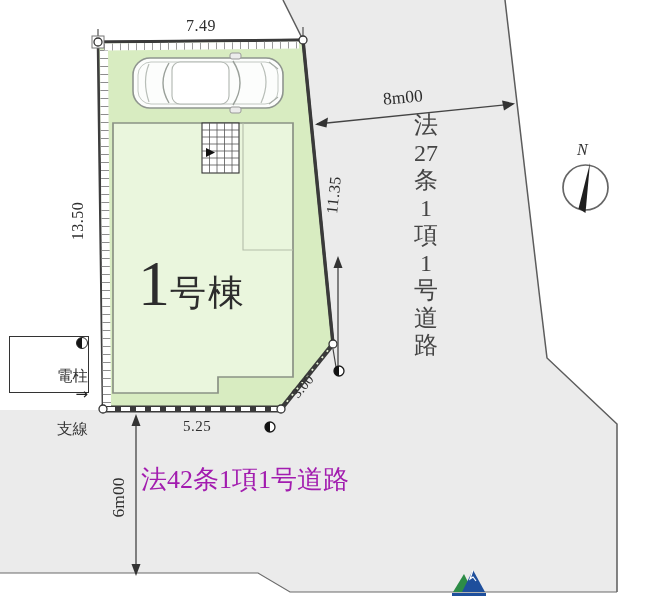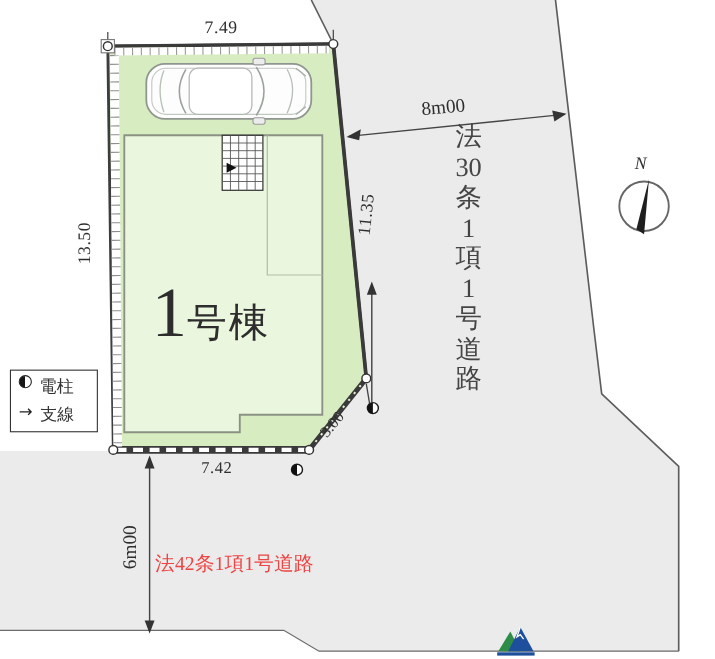--- a/index.html
+++ b/index.html
@@ -7,28 +7,28 @@
        font-family:"Liberation Serif","DejaVu Serif",serif;}
   #stage{position:relative;width:624px;height:599px;background:#fff;}
   #base-svg{position:absolute;left:0;top:0;}
   .lbl{position:absolute;color:#2e2e2e;white-space:nowrap;}
   .dim{font-size:16px;letter-spacing:.5px;}
   .rot90{transform:rotate(-90deg);transform-origin:center;}
   .title{position:absolute;left:138px;top:252px;display:flex;align-items:baseline;
          color:#2d2d2d;}
   .title .num{font-size:64px;line-height:1;}
   .title .suf{font-size:36px;line-height:1;letter-spacing:2px;}
-  .road-name-s{position:absolute;left:141px;top:500px;font-size:18px;color:#ef4444;
+  .road-name-s{position:absolute;left:141px;top:462px;font-size:26px;color:#a21caf;
                letter-spacing:0px;}
   .road-name-e{position:absolute;left:402px;top:112px;width:48px;text-align:center;
                color:#454545;font-size:24px;line-height:27.5px;}
   .legend{position:absolute;left:9px;top:336px;width:80px;height:57px;background:#fff;
           border:1.6px solid #333;box-sizing:border-box;display:flex;flex-direction:column;
           justify-content:space-evenly;padding-left:7px;}
-  .legend .row{display:flex;align-items:flex-start;gap:7px;font-size:15.5px;color:#333;}
+  .legend .row{display:flex;align-items:flex-end;gap:17px;font-size:15.5px;color:#333;flex-direction:column;}
   .half-circle{width:12px;height:12px;border:1.3px solid #222;border-radius:50%;
                background:linear-gradient(90deg,#151515 50%,#ffffff 50%);box-sizing:border-box;}
   .legend .arrow{font-size:15px;line-height:1;color:#222;font-family:"DejaVu Sans",sans-serif;}
   .north-label{position:absolute;left:577px;top:141px;font-size:16px;color:#333;
                font-style:italic;}
   .logo{position:absolute;right:7px;bottom:3px;display:flex;align-items:flex-end;gap:4px;}
   .logo .prefix{display:flex;flex-direction:column;font-size:8.5px;line-height:1.05;
                 color:#20242c;font-weight:bold;font-family:"Liberation Sans",sans-serif;
                 margin-bottom:4px;}
   .logo .name-wrap{display:flex;flex-direction:column;}
@@ -146,29 +146,29 @@
   </svg>
 
   <div class="lbl dim" style="left:180px;top:17px;width:42px;text-align:center;">7.49</div>
 
   <div class="lbl dim rot90" style="left:50px;top:212px;width:56px;text-align:center;">13.50</div>
 
   <div class="lbl dim" style="left:306px;top:186px;width:56px;text-align:center;transform:rotate(-84deg);">11.35</div>
 
   <div class="lbl" style="left:290px;top:378px;font-size:14.5px;transform:rotate(-50deg);">3.00</div>
 
-  <div class="lbl dim" style="left:175px;top:418px;width:44px;text-align:center;font-size:15px;">7.42</div>
+  <div class="lbl dim" style="left:175px;top:418px;width:44px;text-align:center;font-size:15px;">5.25</div>
 
   <div class="lbl" style="left:383px;top:87px;font-size:17.5px;transform:rotate(-5deg);">8m00</div>
 
   <div class="lbl rot90" style="left:88px;top:487px;width:60px;text-align:center;font-size:17.5px;">6m00</div>
 
   <div class="road-name-e">
     <div>法</div>
-    <div>30</div>
+    <div>27</div>
     <div>条</div>
     <div>1</div>
     <div>項</div>
     <div>1</div>
     <div>号</div>
     <div>道</div>
     <div>路</div>
   </div>
 
   <div class="road-name-s">法42条1項1号道路</div>

